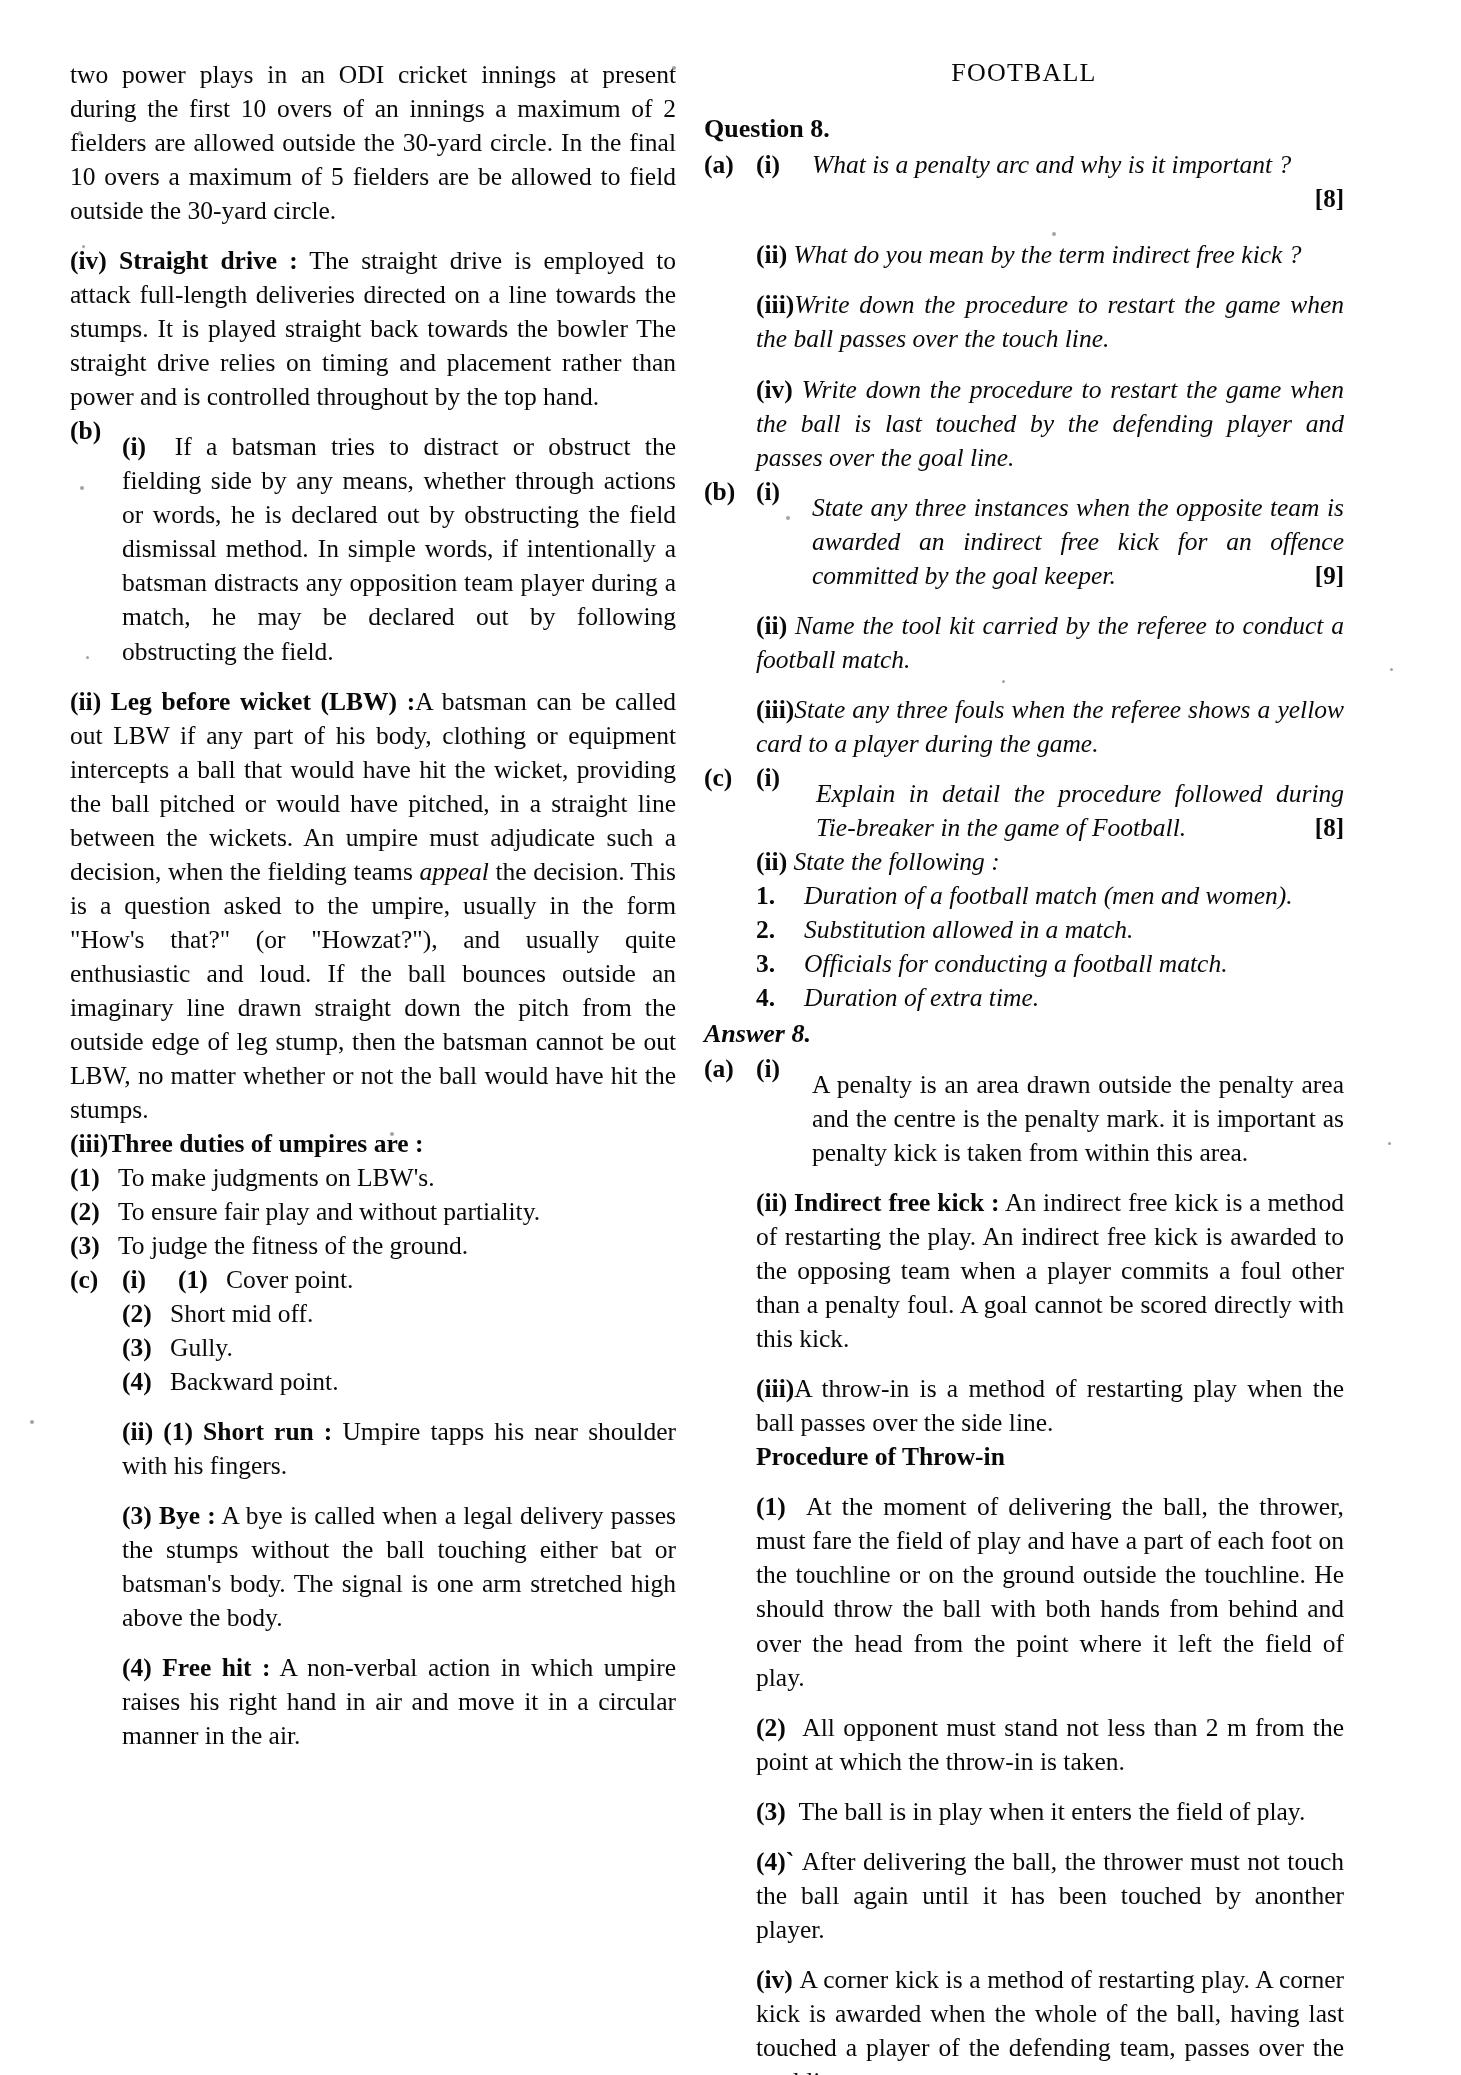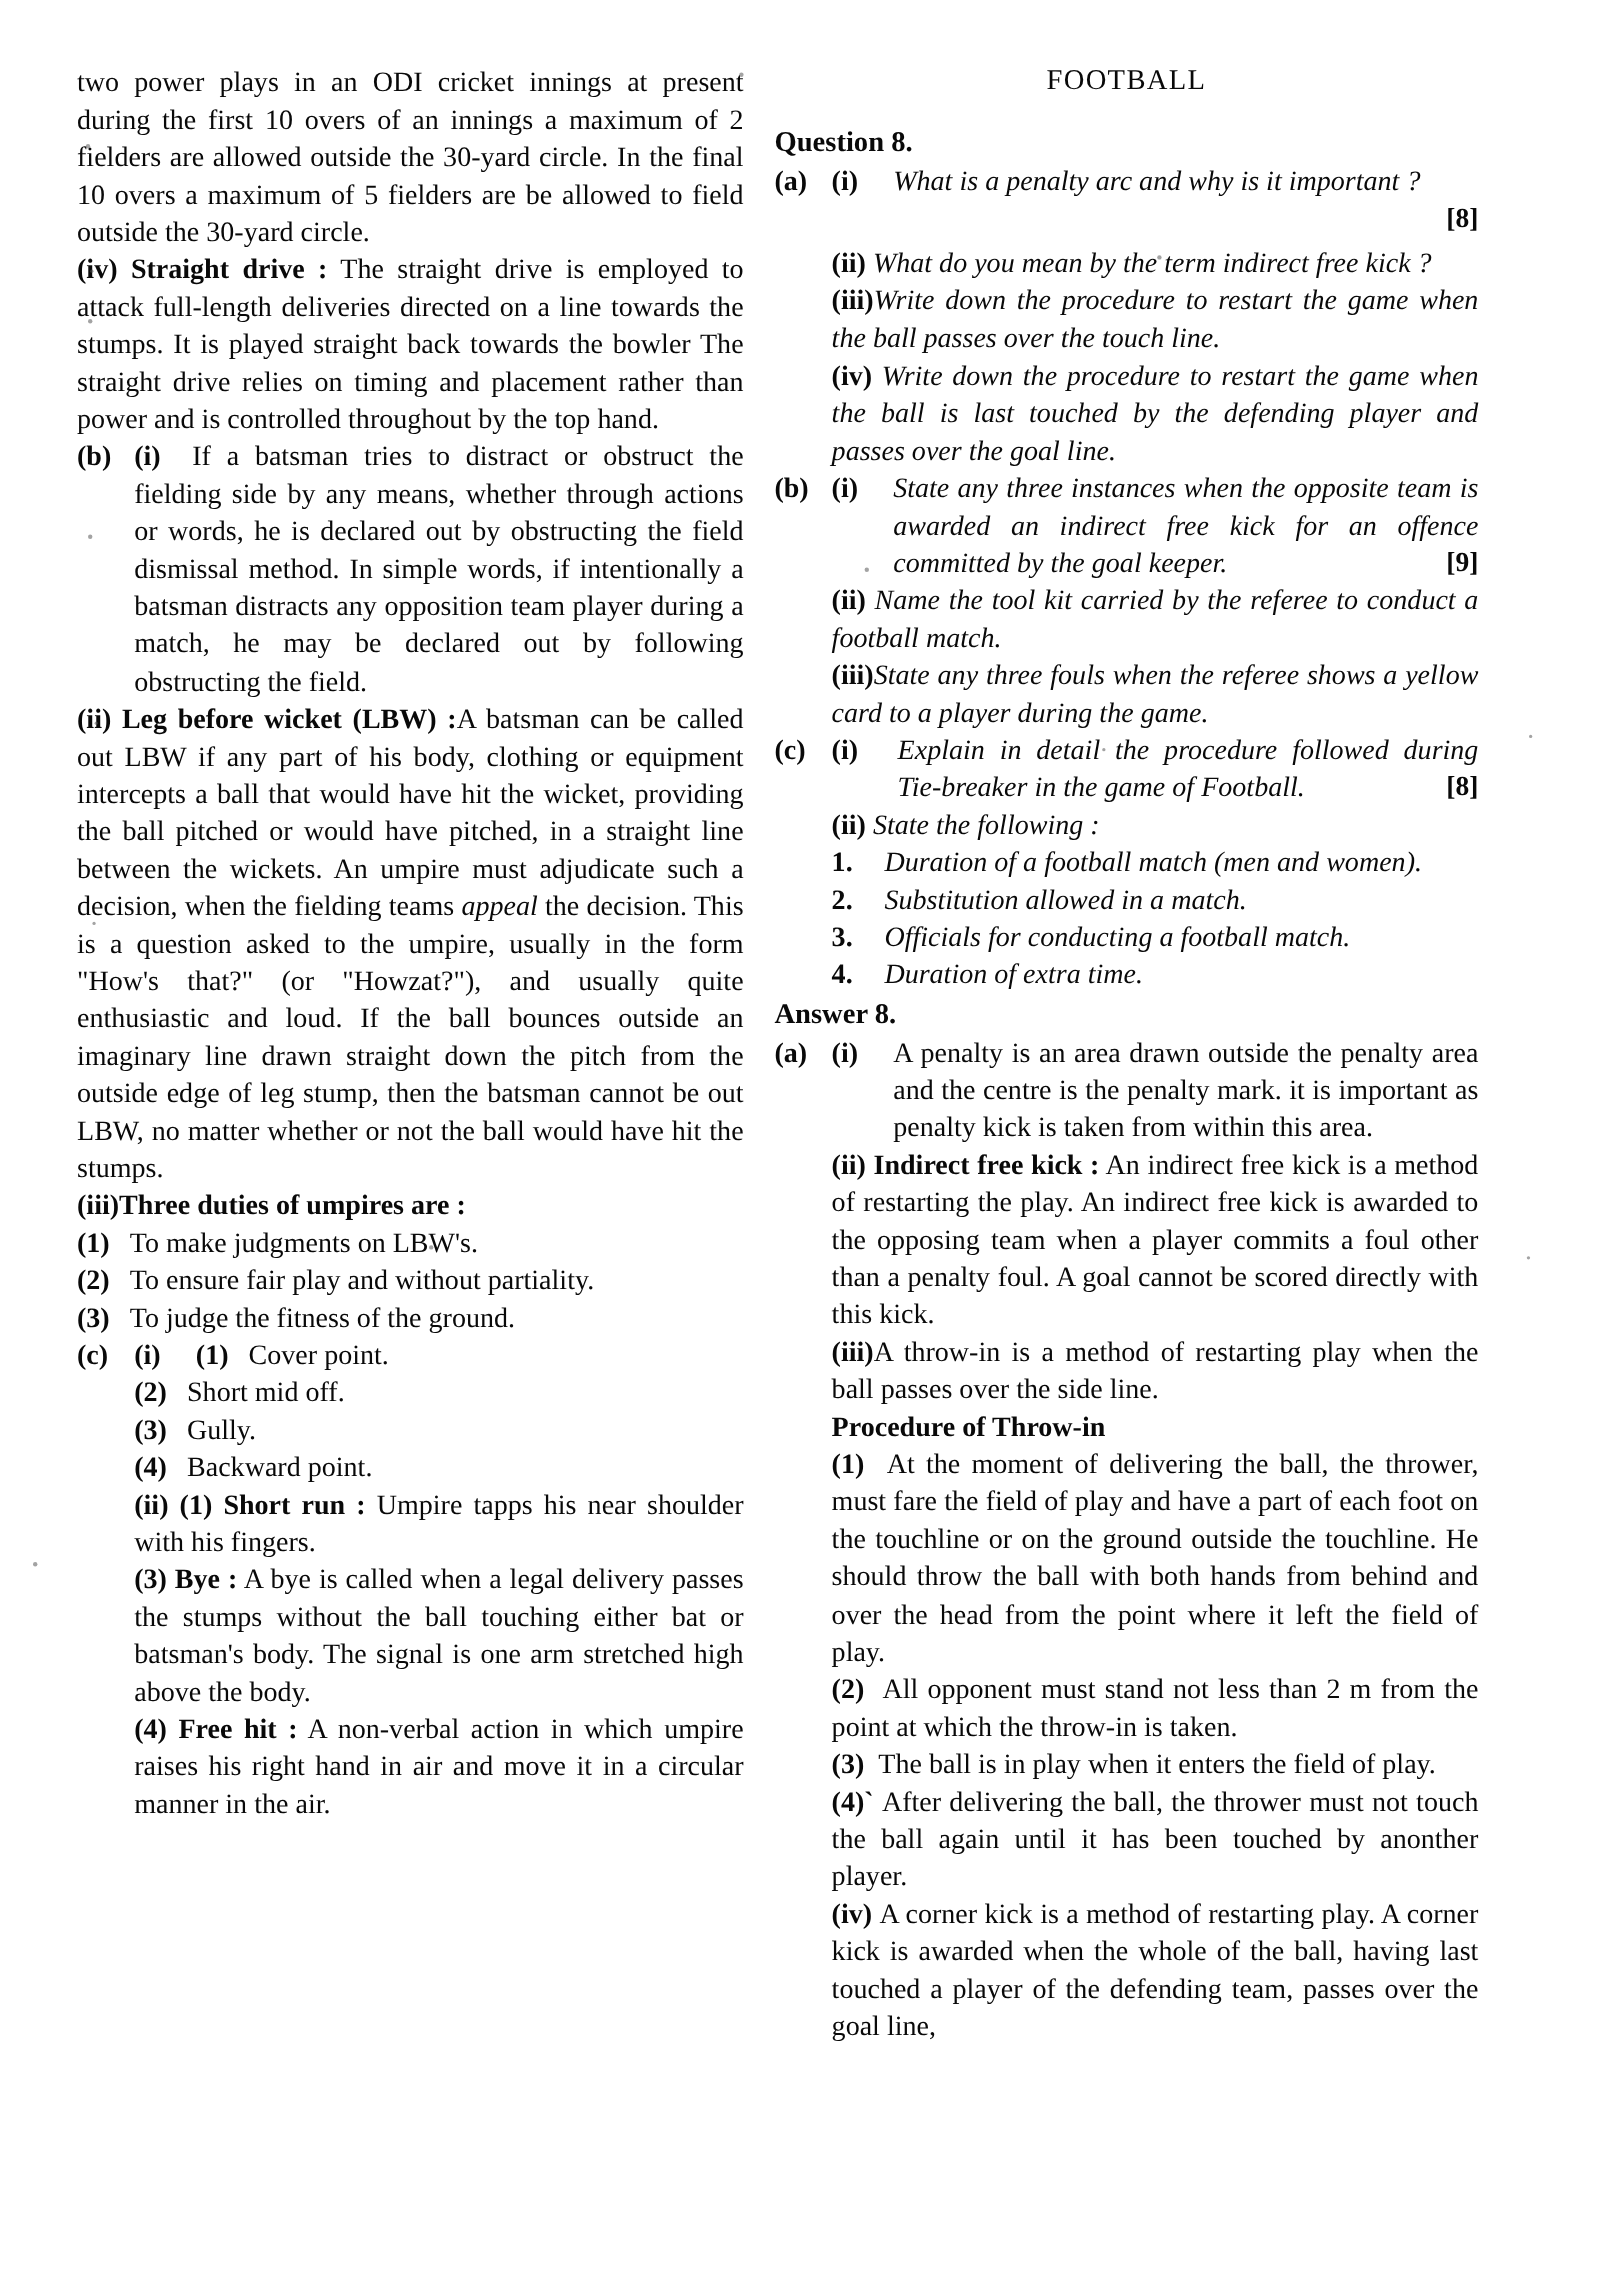--- a/index.html
+++ b/index.html
@@ -38,21 +38,21 @@
   
   p {
     margin: 0;
     font-size: 25.5px;
     line-height: 1.335;
     text-align: justify;
     text-justify: inter-word;
     -webkit-hyphens: none;
     hyphens: none;
   }
-  .just { text-align: justify; }
+  .just { text-align: justify; margin-top: 16px; }
   .left { text-align: left; }
 
   
   .row {
     display: flex;
     align-items: flex-start;
   }
   .mk {
     flex: 0 0 auto;
     font-weight: bold;
@@ -79,20 +79,21 @@
   .qhdr {
     font-weight: bold;
     font-size: 26px;
     margin-bottom: 4px;
   }
   .ahdr {
     font-weight: bold;
     font-size: 26px;
     margin-top: 4px;
     margin-bottom: 3px;
+    font-style: italic;
   }
   .marks {
     float: right;
     font-weight: bold;
     font-size: 25px;
     margin-left: 10px;
   }
   .mline { text-align: right; font-weight: bold; font-size: 25px; }
 
   .spacer-s { height: 7px; }

